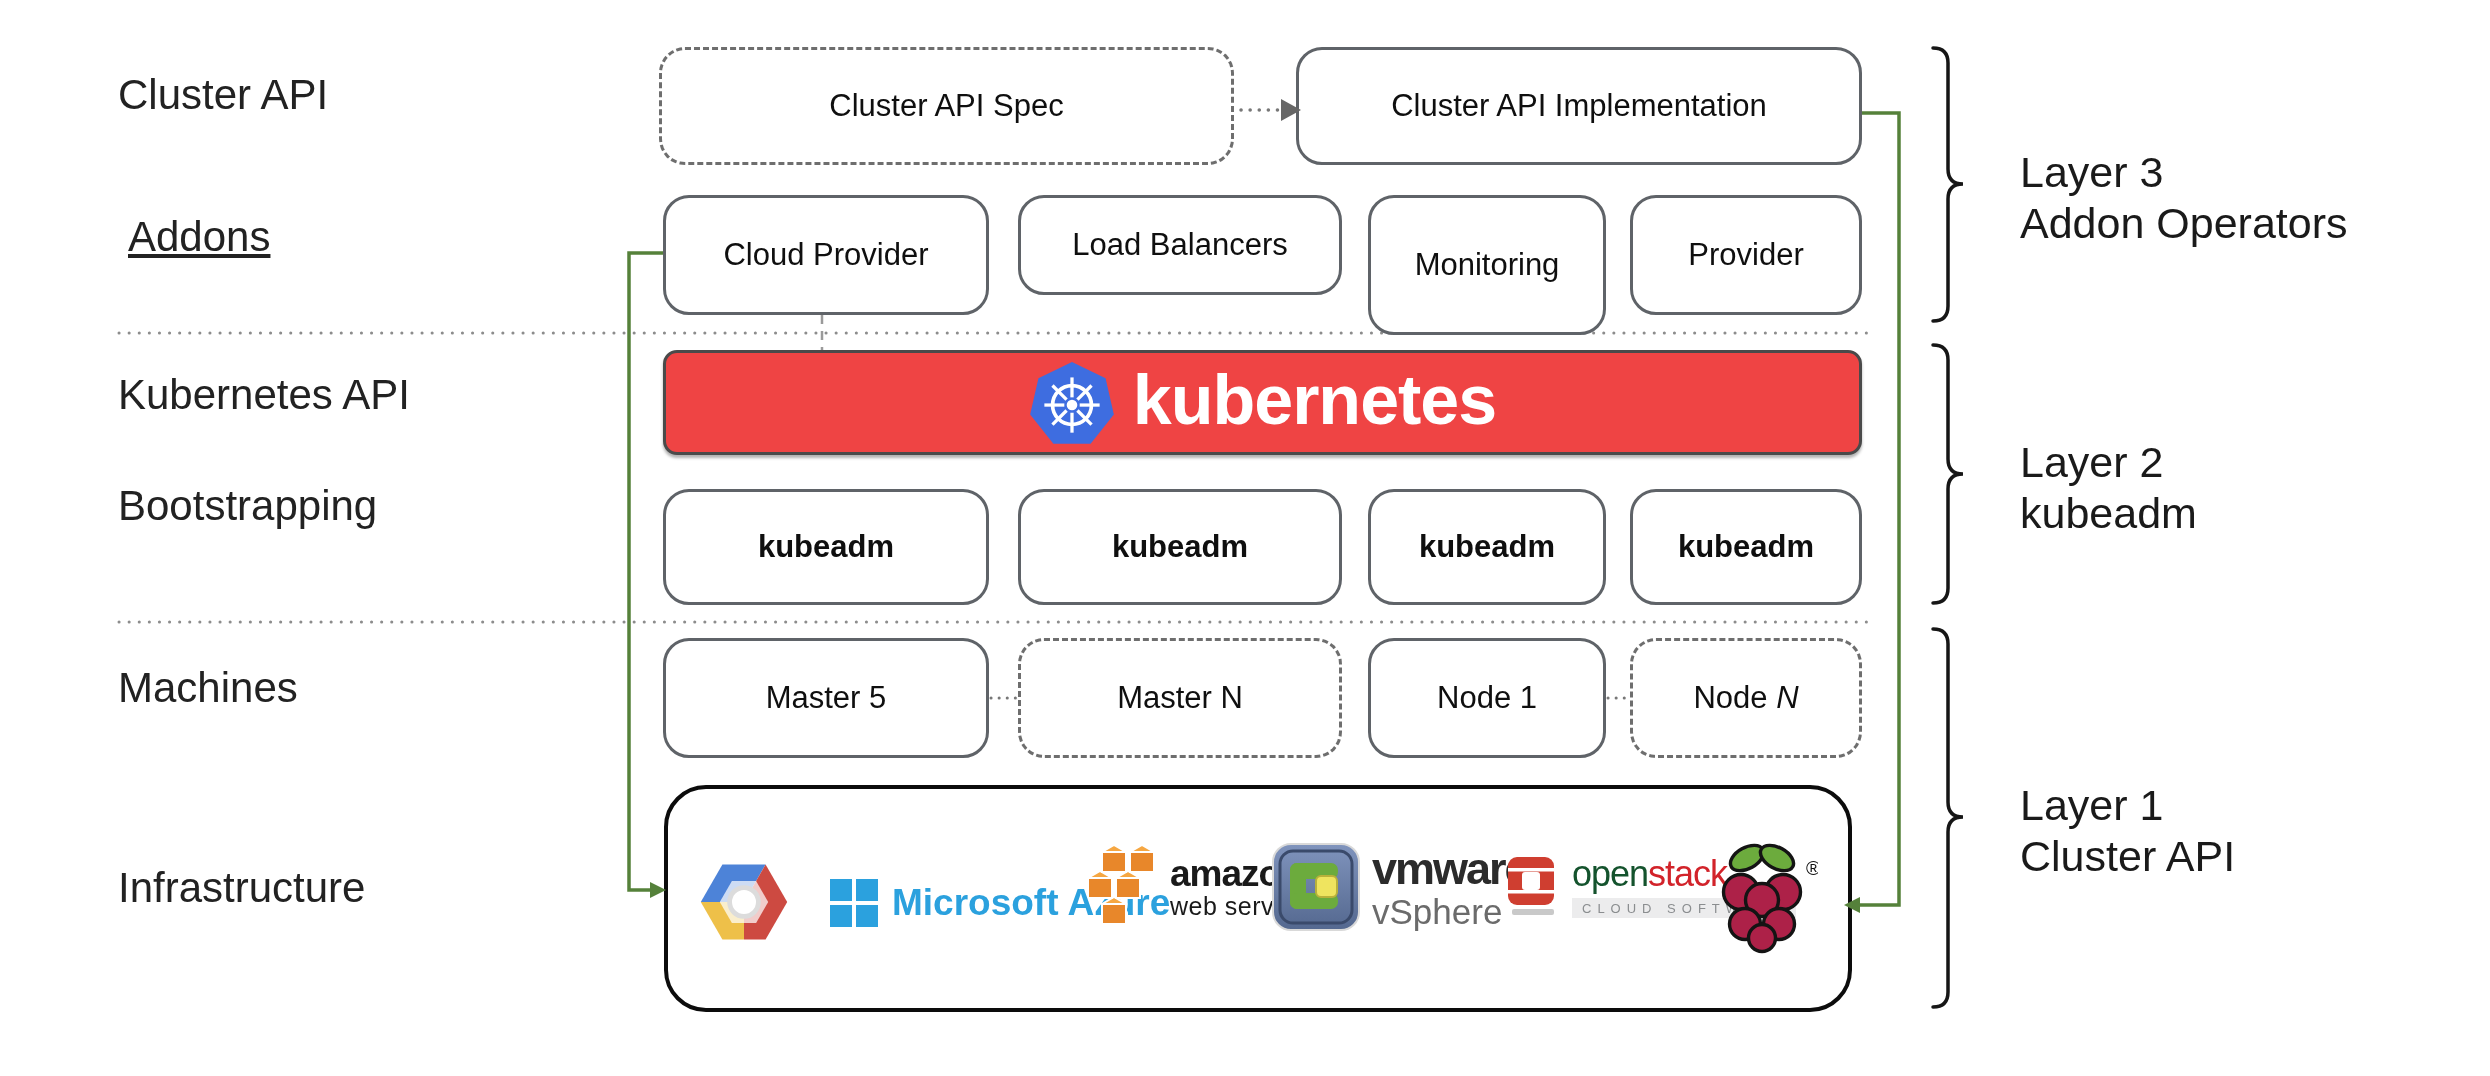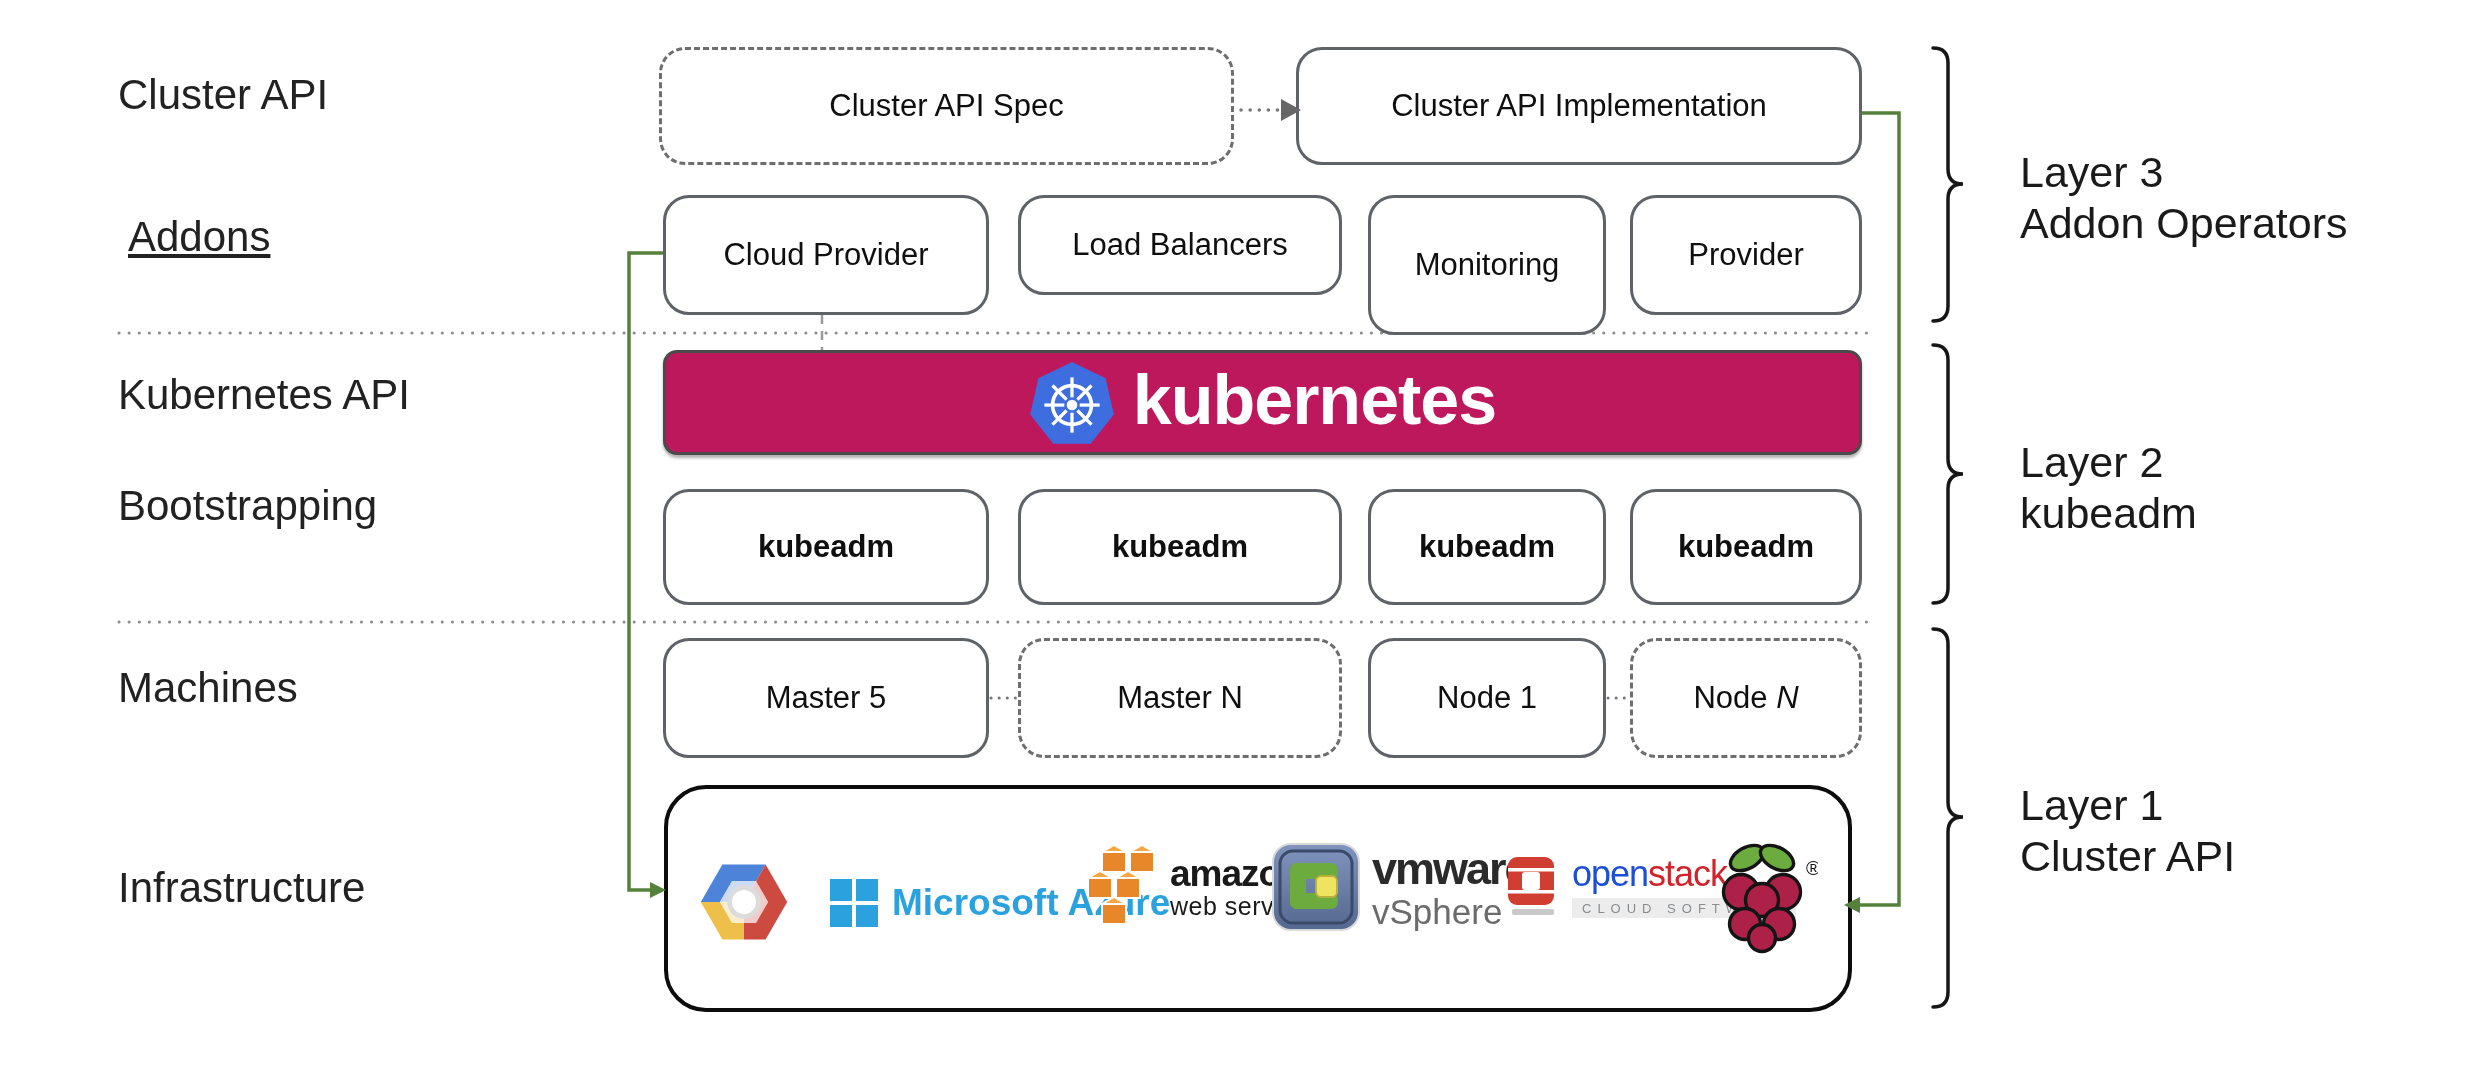--- a/index.html
+++ b/index.html
@@ -24,21 +24,21 @@
   .azure-text{font-size:37px;font-weight:bold;margin-left:14px;}
   .aws-text{margin-left:6px;line-height:1;}
   .aws-main{font-size:37px;font-weight:bold;color:#1a1a1a;letter-spacing:-1px;}
   .aws-sub{font-size:25px;color:#1a1a1a;letter-spacing:0.5px;margin-top:2px;}
   .vm-text{margin-left:12px;line-height:1;}
   .vm-main{font-size:45px;font-weight:bold;color:#2b2b2b;letter-spacing:-2px;}
   .vm-reg{font-size:16px;vertical-align:super;}
   .vm-sub{font-size:35px;color:#6b6b6b;margin-top:3px;letter-spacing:0px;}
   .os-text{margin-left:12px;line-height:1;}
   .os-main{font-size:36px;letter-spacing:-1px;}
-  .os-open{color:#1d4ed8;}
+  .os-open{color:#14532d;}
   .os-stack{color:#d2232a;}
   .os-tm{font-size:14px;color:#d2232a;vertical-align:super;}
   .os-bar{margin-top:6px;background:#ececed;color:#8a8d8f;font-size:13px;
           letter-spacing:6px;padding:4px 8px 3px 10px;text-align:center;}
   .layerlabel{position:absolute;left:2020px;font-size:43px;color:#1a1a1a;
               line-height:51px;white-space:nowrap;}
   .layerlabel .sub{font-weight:normal;}
   svg.overlay{position:absolute;left:0;top:0;pointer-events:none;}
 </style>
 </head>
@@ -51,21 +51,21 @@
       <div class="rowlabel" style="left: 128px; top: 237px; text-decoration: underline;">Addons</div>
       <div class="rowlabel" style="left: 118px; top: 395px;">Kubernetes API</div>
       <div class="rowlabel" style="left: 118px; top: 506px;">Bootstrapping</div>
       <div class="rowlabel" style="left: 118px; top: 688px;">Machines</div>
       <div class="rowlabel" style="left: 118px; top: 888px;">Infrastructure</div>
     </div>
 
   <div class="box dashed" style="left:659px;top:47px;width:575px;height:118px;">Cluster API Spec</div>
   <div class="box" style="left:1296px;top:47px;width:566px;height:118px;">Cluster API Implementation</div>
 
-  <div class="banner" style="background: #be185d;">
+  <div class="banner" style="background: #ef4444;">
     <svg width="86" height="88" viewBox="0 0 84 86">
       <polygon points="42,3 74.8,18.8 82.9,54.3 60.2,82.8 23.8,82.8 1.1,54.3 9.2,18.8" fill="#3e6de0"></polygon>
       <circle cx="42" cy="45" r="19" fill="none" stroke="#ffffff" stroke-width="3.6"></circle>
       <circle cx="42" cy="45" r="5.2" fill="#ffffff"></circle>
       <g stroke="#ffffff" stroke-width="3.2">
         <line x1="49.5" y1="45" x2="69" y2="45"></line>
         <line x1="47.3" y1="50.3" x2="61.1" y2="64.1"></line>
         <line x1="42" y1="52.5" x2="42" y2="72"></line>
         <line x1="36.7" y1="50.3" x2="22.9" y2="64.1"></line>
         <line x1="34.5" y1="45" x2="15" y2="45"></line>

